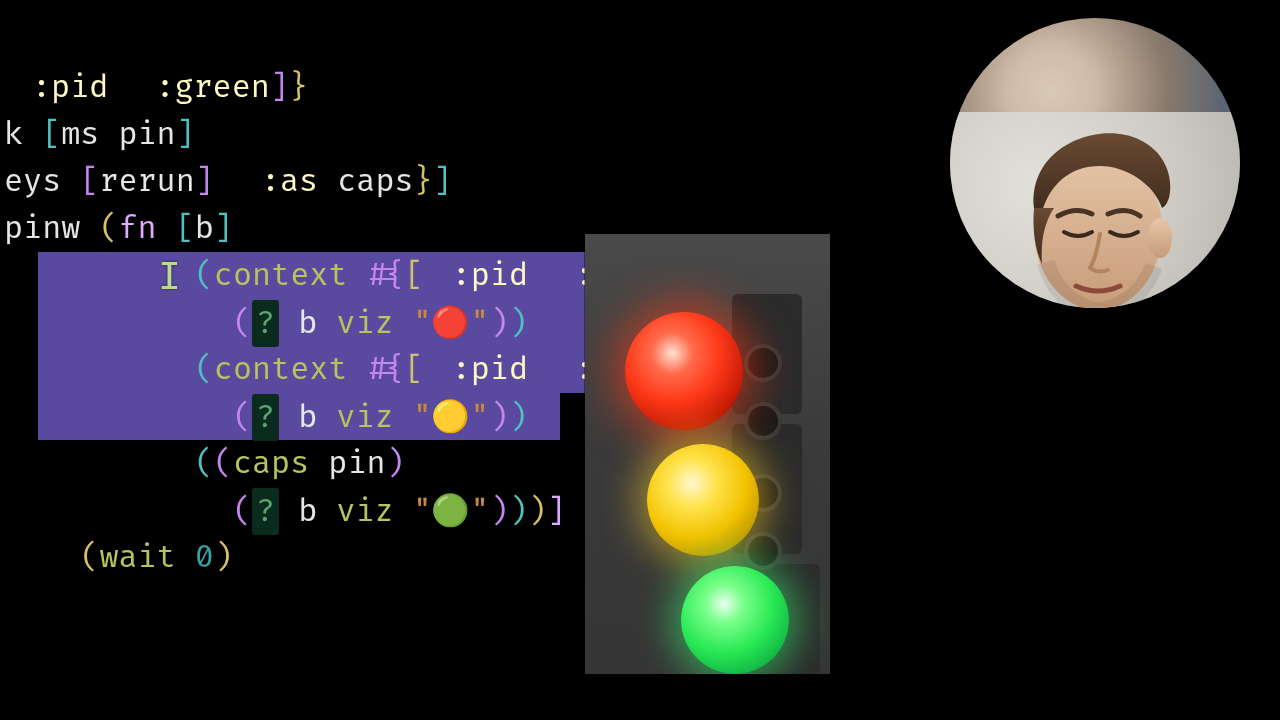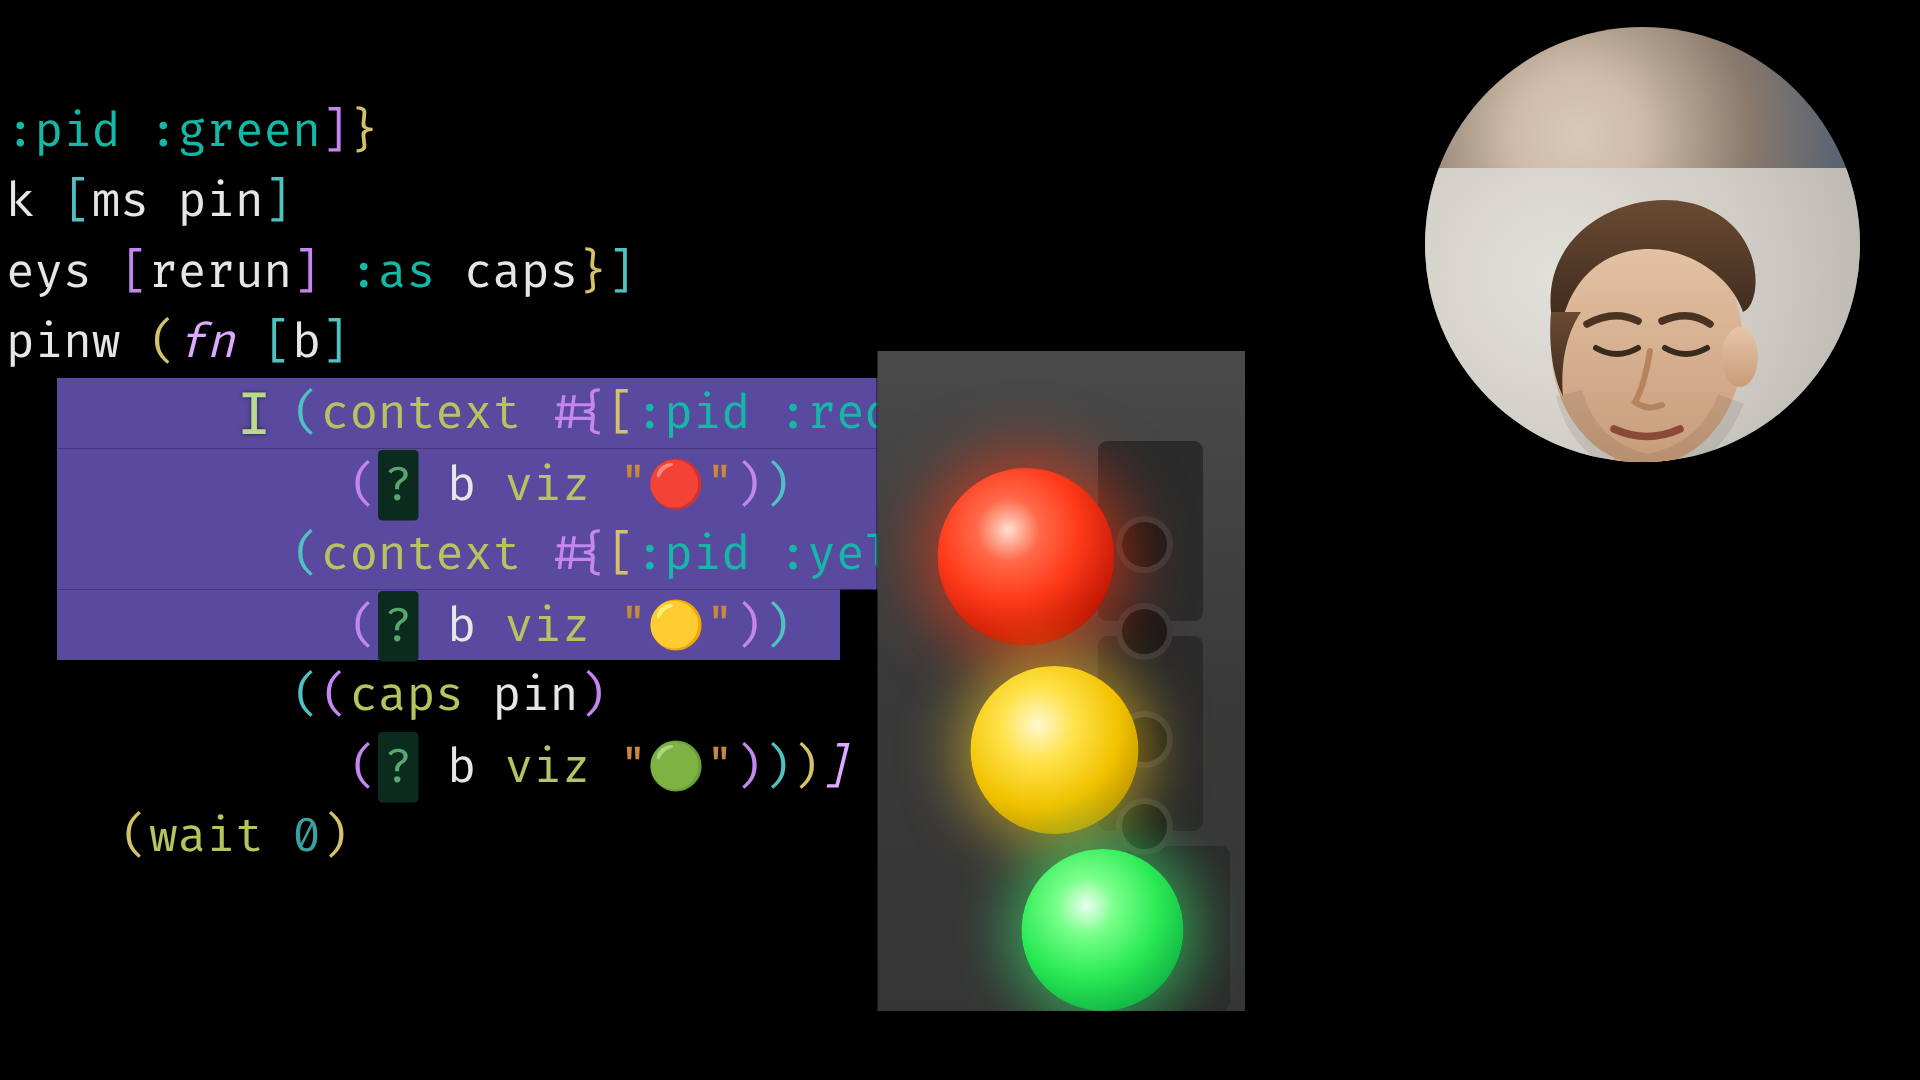--- a/index.html
+++ b/index.html
@@ -35,26 +35,26 @@
     background: #5a4a9f;
     height: 47px;
     z-index: 0;
   }
   .line .txt {
     position: relative;
     z-index: 1;
   }
   
   .c-white  { color: #e6e6e6; }
-  .c-bracket{ color: #ddaaff; font-style: italic; }
+  .c-bracket{ color: #ddaaff; }
   .c-purple { color: #c586f0; }
   .c-cyan   { color: #4fc1c1; }
   .c-teal   { color: #3aa0a0; }
   .c-yellow { color: #d3c26a; }
-  .c-orange { color: #14b8a6; }
+  .c-orange { color: #fef9c3; margin-left: 28px; }
   .c-green  { color: #b5c45e; }
   .c-str    { color: #c88a3a; }
 
   .cursor-ibeam {
     position: absolute;
     color: #b9d98e;
     font-size: 38px;
     z-index: 5;
     text-shadow: 0 0 3px rgba(0,0,0,0.6);
   }

